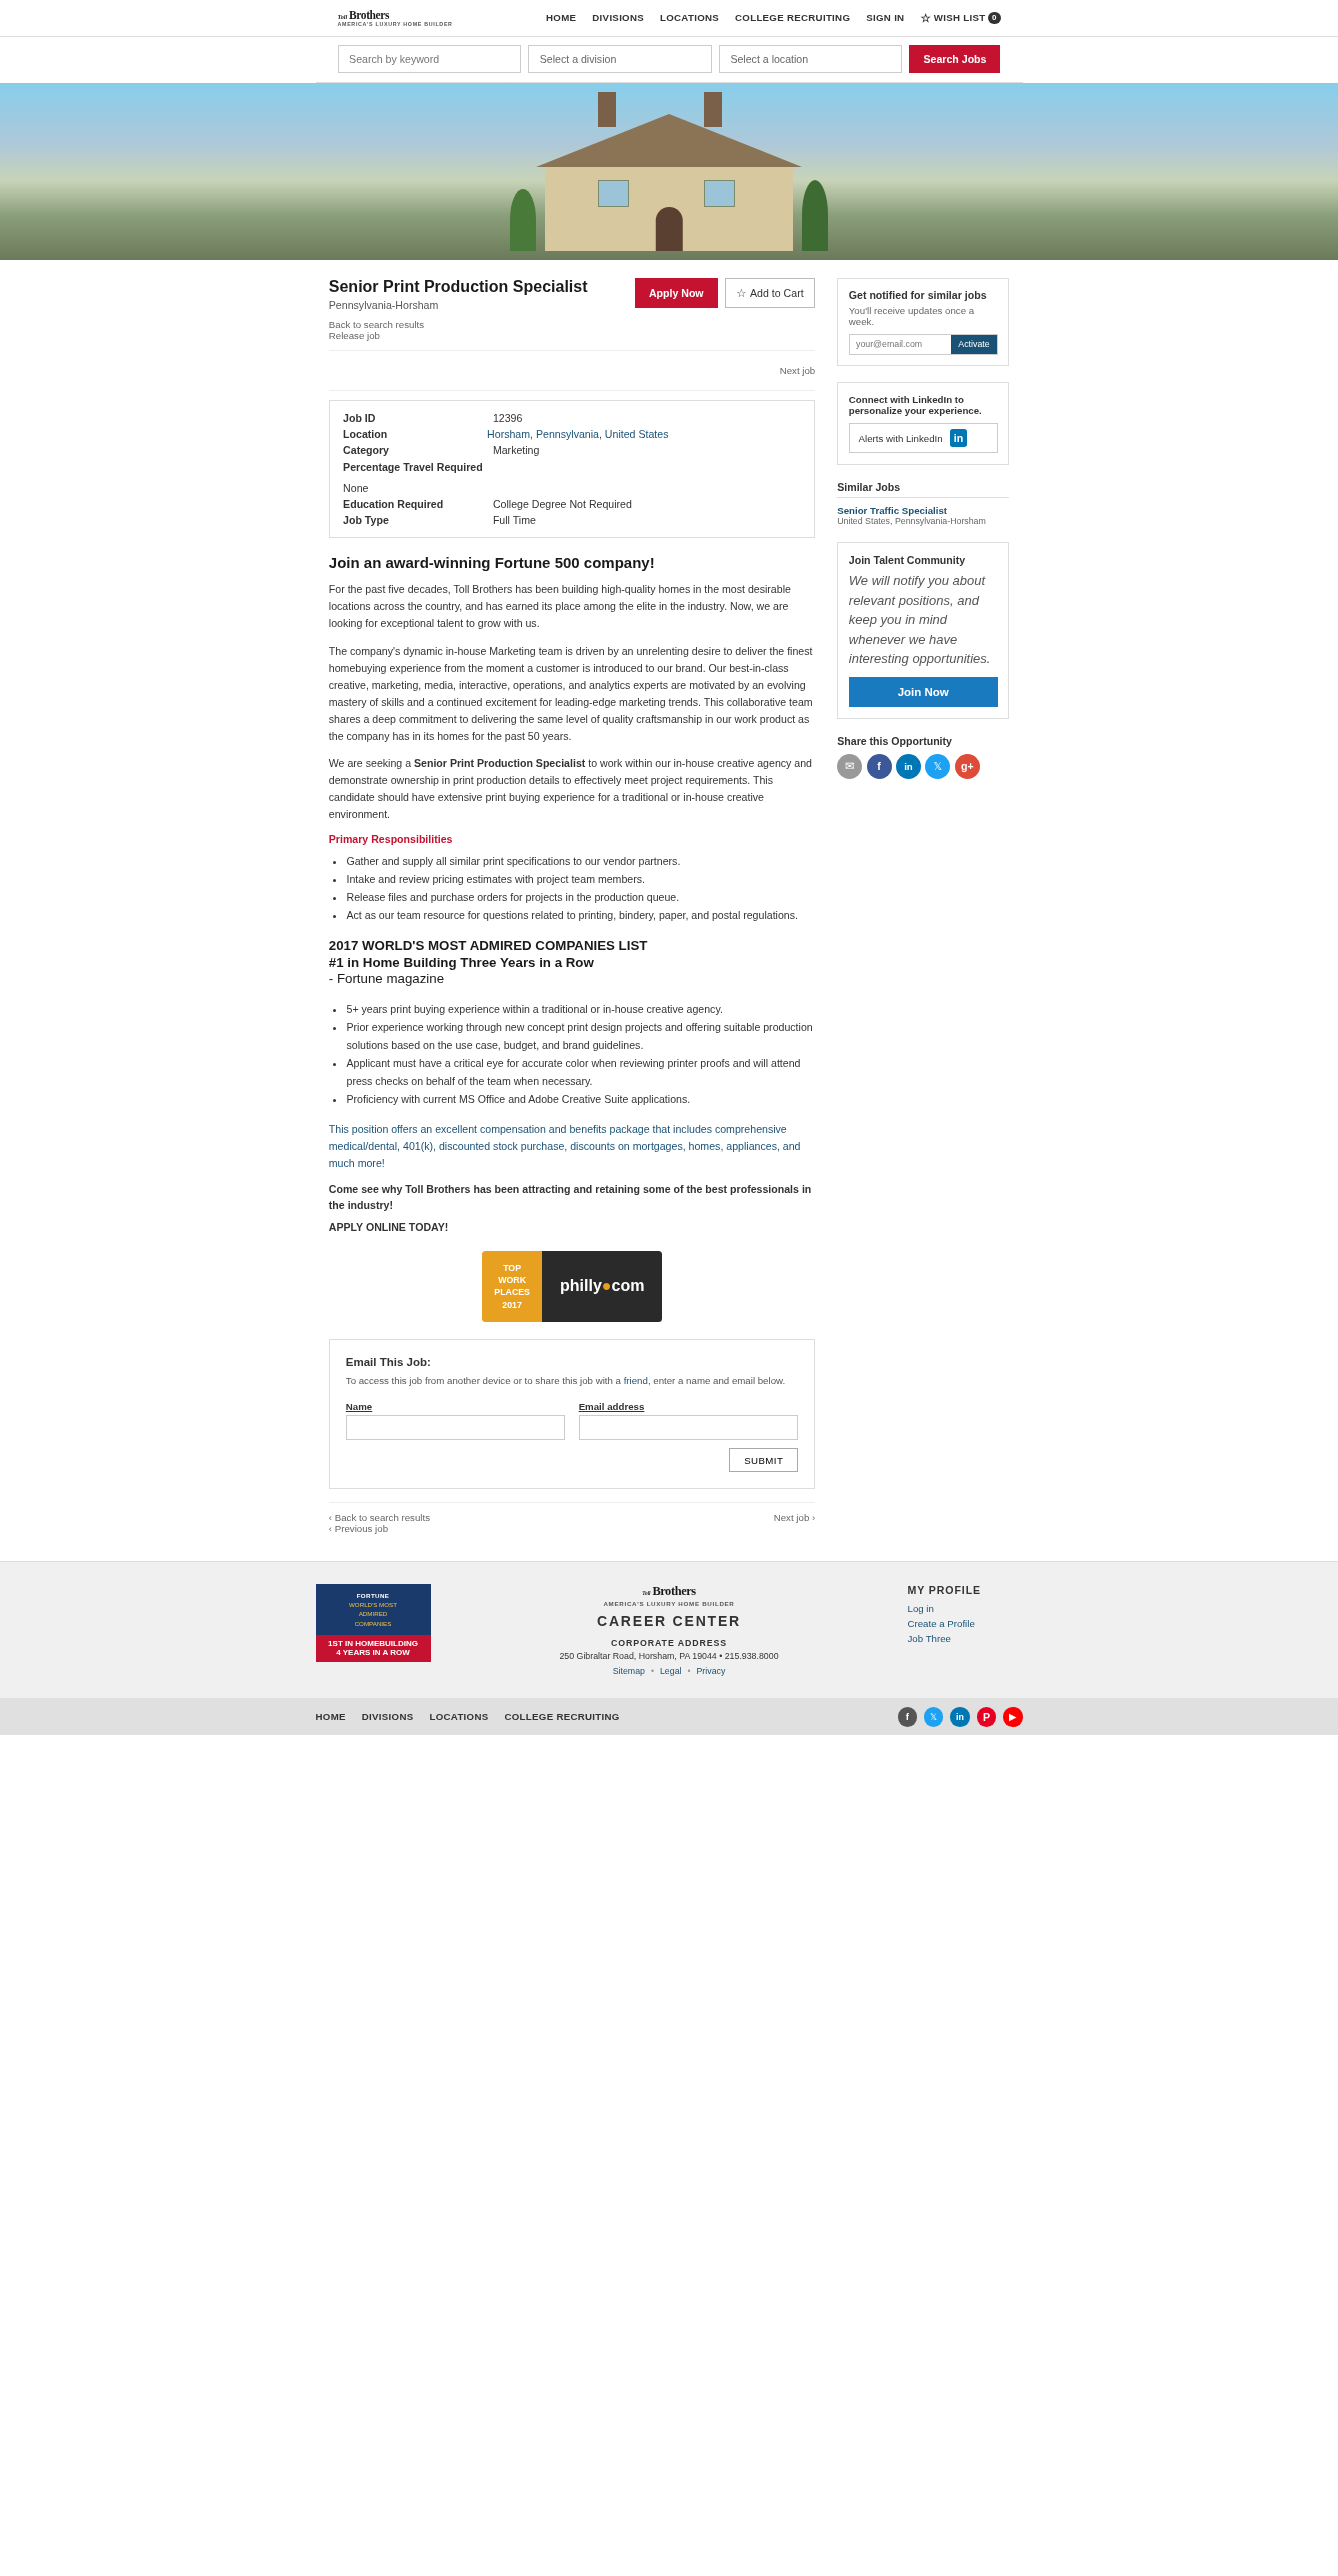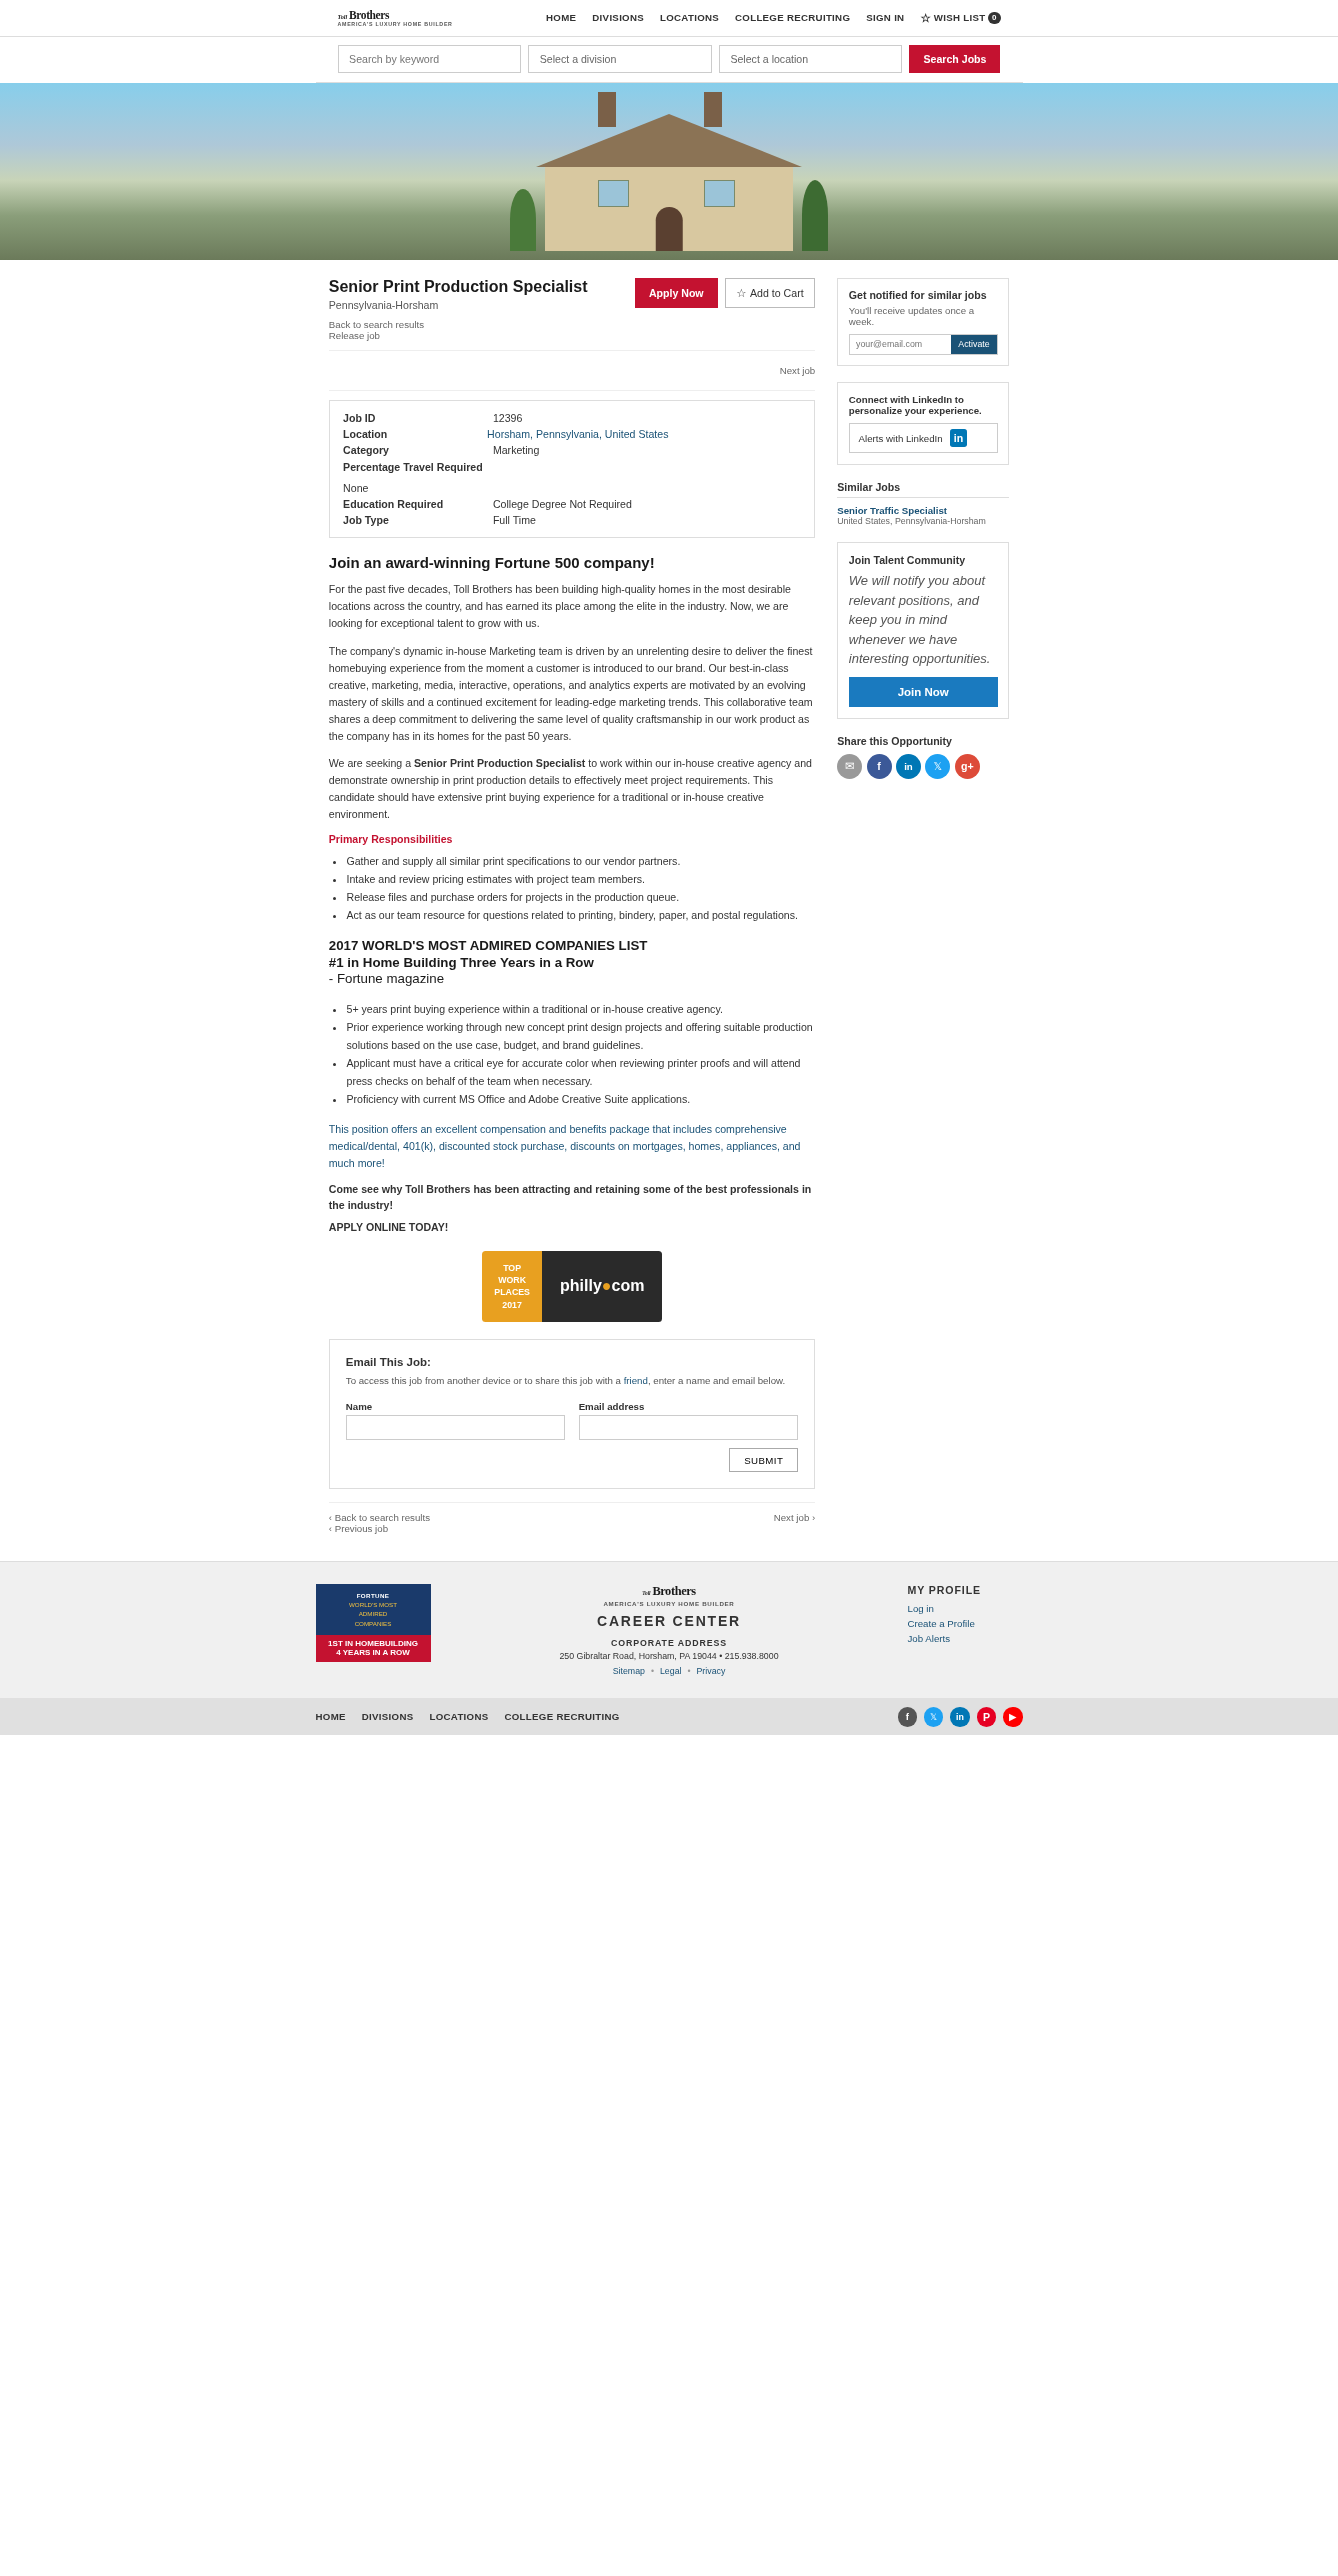--- a/index.html
+++ b/index.html
@@ -171,21 +171,21 @@
           philly<span style="color:#e8a020;">●</span>com
         </div>
       </div>
     </div>
 
     <div style="border:0.9px solid #ddd; padding:16px; margin:13.3px 0;">
       <h3 style="font-size:11.5px; font-weight:bold; margin-bottom:5.3px;">Email This Job:</h3>
       <p style="font-size:9.7px; color:#555; margin-bottom:13.3px; line-height:1.5;">
         To access this job from another device or to share this job with a <a href="#" style="color:#1a5276; text-decoration:none;">friend</a>, enter a name and email below.
       </p>
-      <div style="display:flex; gap:13.3px; margin-bottom:8.8px;">
+      <div style="display:flex; gap:13.3px; margin-bottom:8.8px;text-decoration:underline;">
         <div style="flex:1;">
           <label style="font-size:9.7px; font-weight:bold; display:block; margin-bottom:2.7px;">Name</label>
           <input type="text" style="width: 100%; border: 0.9px solid rgb(204, 204, 204); padding: 5.3px 7px; font-size: 10.6px;">
         </div>
         <div style="flex:1;">
           <label style="font-size:9.7px; font-weight:bold; display:block; margin-bottom:2.7px;">Email address</label>
           <input type="email" style="width: 100%; border: 0.9px solid rgb(204, 204, 204); padding: 5.3px 7px; font-size: 10.6px;">
         </div>
       </div>
       <div style="display:flex; justify-content:flex-end;">
@@ -279,21 +279,21 @@
         <a href="#" style="color:#1a5276; text-decoration:none;">Legal</a>
         <span style="color:#999; margin:0 3.5px;">•</span>
         <a href="#" style="color:#1a5276; text-decoration:none;">Privacy</a>
       </div>
     </div>
 
     <div style="width:115px; flex-shrink:0;">
       <h4 style="font-size:10.6px; font-weight:bold; letter-spacing:0.9px; margin-bottom:7px;">MY PROFILE</h4>
       <a href="#" style="display:block; font-size:9.7px; color:#1a5276; text-decoration:none; margin-bottom:4.4px;">Log in</a>
       <a href="#" style="display:block; font-size:9.7px; color:#1a5276; text-decoration:none; margin-bottom:4.4px;">Create a Profile</a>
-      <a href="#" style="display:block; font-size:9.7px; color:#1a5276; text-decoration:none;">Job Alerts</a>
+      <a href="#" style="display:block; font-size:9.7px; color:#1a5276; text-decoration:none;">Job Three</a>
     </div>
   </div>
 </div>
 
 <div style="background:#e0e0e0; padding:8.8px 22px;">
   <div style="max-width:707px; margin:0 auto; display:flex; justify-content:space-between; align-items:center;">
     <nav style="display:flex; gap:16px;">
       <a href="#" style="font-size:9.7px; color:#333; text-decoration:none; font-weight:600; letter-spacing:0.3px;">HOME</a>
       <a href="#" style="font-size:9.7px; color:#333; text-decoration:none; font-weight:600; letter-spacing:0.3px;">DIVISIONS</a>
       <a href="#" style="font-size:9.7px; color:#333; text-decoration:none; font-weight:600; letter-spacing:0.3px;">LOCATIONS</a>

